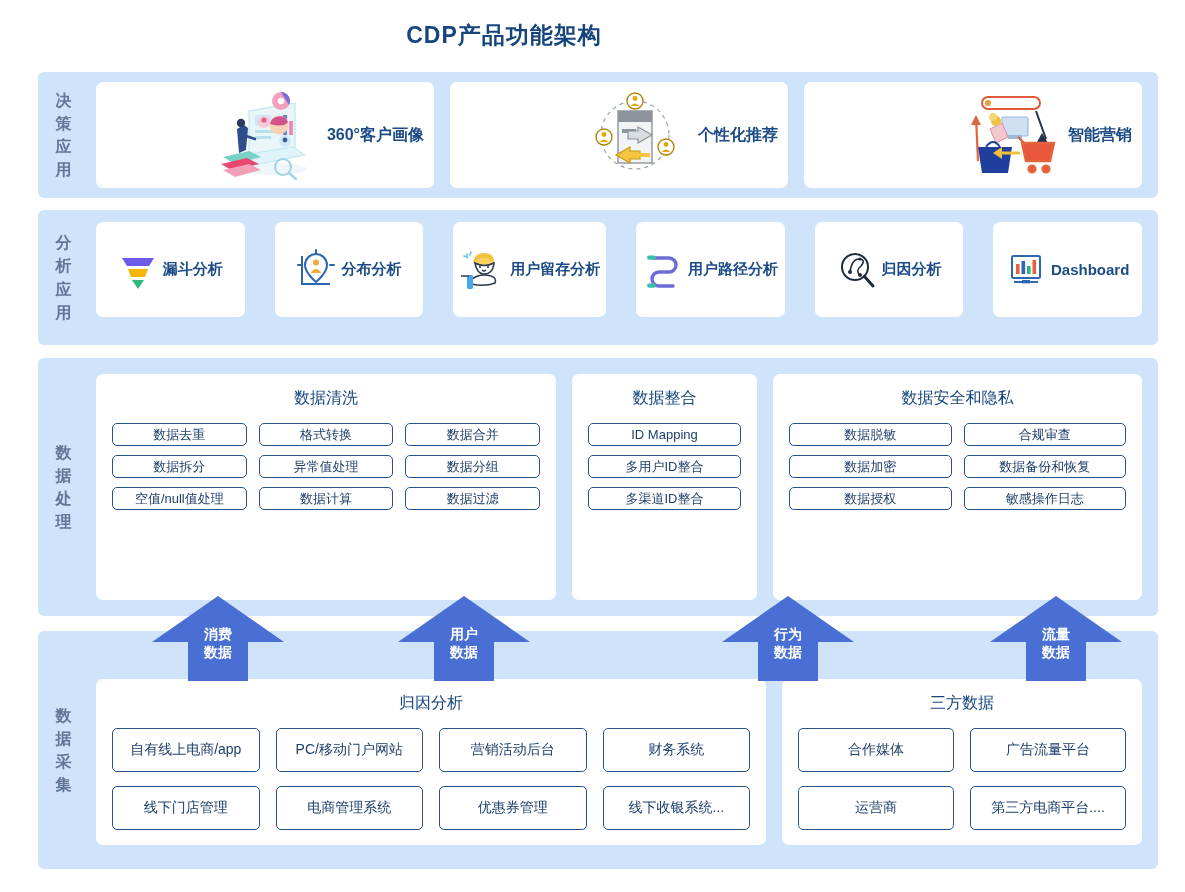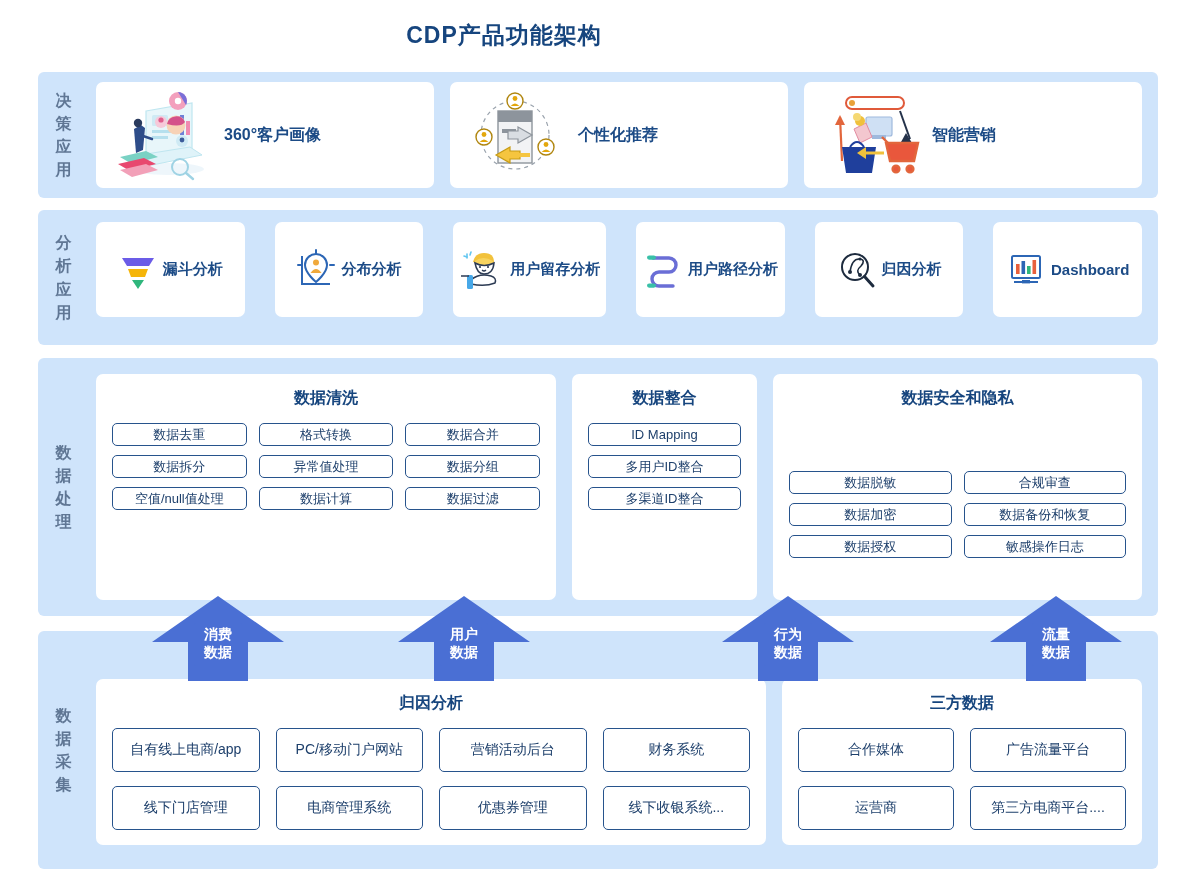--- a/index.html
+++ b/index.html
@@ -32,21 +32,21 @@
     color:#5f7694; font-size:16px; font-weight:600; line-height:1.45;
     letter-spacing:1px;
   }
   .band-body { flex:1; display:flex; }
 
   
   #band-decision { top:72px; height:126px; }
   #band-decision .band-body { gap:16px; padding:10px 16px 10px 6px; }
   .app-card {
     flex:1; background:#fff; border-radius:7px;
-    display:flex; align-items:center; justify-content:flex-start;
+    display:flex; align-items:center; justify-content:flex-end;
     gap:8px; padding:4px 10px;
   }
   .app-card .label { font-size:16px; font-weight:bold; color:#1c4b86; white-space:nowrap; }
   .app-art { width:110px; height:92px; flex:0 0 110px; }
 
   
   #band-analysis { top:210px; height:135px; }
   #band-analysis .band-body { gap:30px; padding:12px 16px 28px 6px; }
   .ana-card {
     flex:1; background:#fff; border-radius:7px;
@@ -59,23 +59,23 @@
 
   
   #band-process { top:358px; height:258px; }
   #band-process .band-body { gap:16px; padding:16px 16px 16px 6px; }
   .grp {
     background:#fff; border-radius:7px; padding:14px 16px 10px;
     display:flex; flex-direction:column;
   }
   #grp-clean { flex:0 0 460px; }
   #grp-merge { flex:0 0 185px; }
-  #grp-sec   { flex:1;gap:48px; }
+  #grp-sec   { flex:1; }
   .grp-title {
-    text-align:center; font-size:16px; font-weight:bold; color:#16457e;
+    text-align:center; font-size:16px; font-weight:normal; color:#16457e;
     margin-bottom:14px;
   }
   .chips { display:grid; gap:9px 12px; }
   .chips.c3 { grid-template-columns:repeat(3,1fr); }
   .chips.c2 { grid-template-columns:repeat(2,1fr); }
   .chips.c1 { grid-template-columns:1fr; }
   .chip {
     border:1px solid #27538c; border-radius:5px; background:#fff;
     height:23px; display:flex; align-items:center; justify-content:center;
     font-size:13px; color:#1d3f6b; white-space:nowrap;

